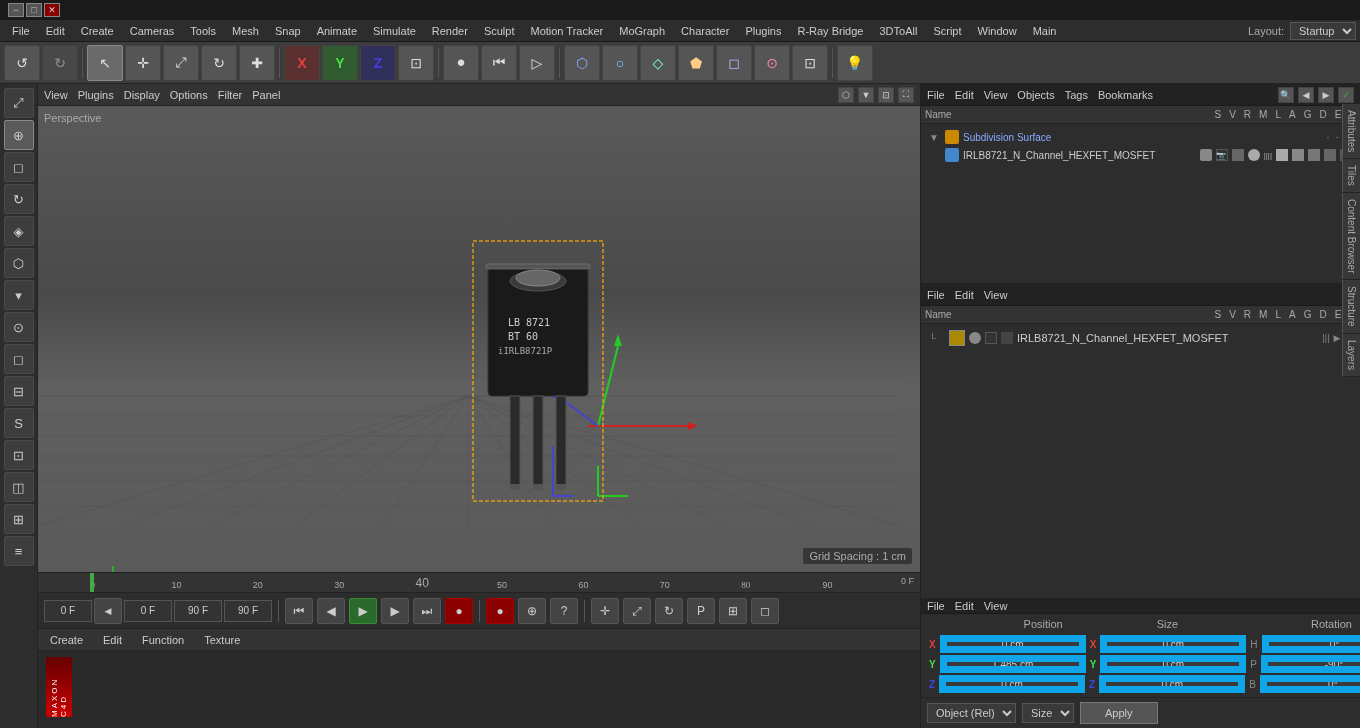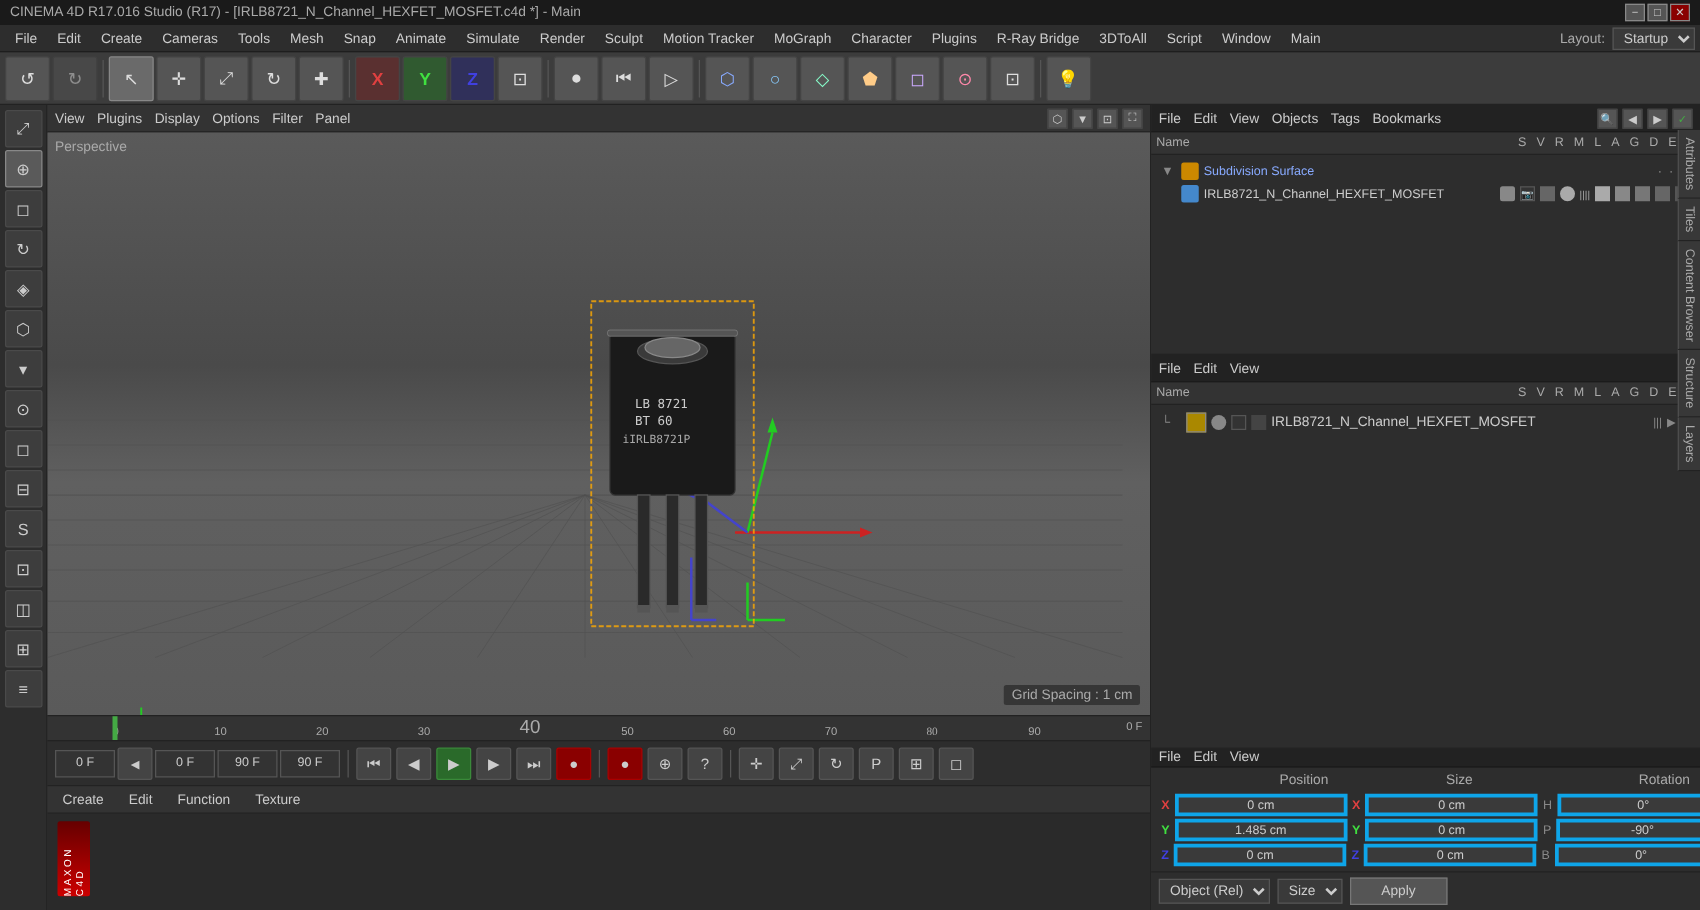--- a/index.html
+++ b/index.html
@@ -83,42 +83,41 @@
     .mat-row-name { flex: 1; font-size: 11px; color: #ccc; }
     .mat-swatch { width: 16px; height: 16px; background: #aa8800; border: 1px solid #888; }
 
     
     #attr-panel { height: 130px; background: #2d2d2d; border-top: 1px solid #222; display: flex; flex-direction: column; }
     #attr-header { height: 22px; background: #222; display: flex; align-items: center; padding: 0 6px; gap: 10px; border-bottom: 1px solid #1a1a1a; }
     .attr-menu { color: #ccc; font-size: 11px; cursor: pointer; }
     #attr-content { flex: 1; padding: 4px 8px; display: flex; flex-direction: column; gap: 2px; }
     .attr-row { display: flex; align-items: center; gap: 4px; }
     .attr-coord { font-size: 10px; color: #aaa; width: 14px; }
-    .attr-input { flex: 1; height: 18px; background: #3a3a3a; border: 3px solid #0ea5e9; color: #ccc; font-size: 10px; text-align: center; }
+    .attr-input { flex: 1; height: 18px; background: #3a3a3a; border: 7px solid #0ea5e9; color: #ccc; font-size: 10px; text-align: center; }
     .attr-apply { padding: 4px 24px; background: #555; border: 1px solid #777; color: #ccc; font-size: 11px; cursor: pointer; }
     #attr-dropdowns { display: flex; align-items: center; gap: 6px; padding: 4px 6px; border-top: 1px solid #222; }
     .attr-select { height: 20px; background: #3a3a3a; border: 1px solid #555; color: #ccc; font-size: 11px; padding: 0 4px; }
 
     
     .vtab-container { position: absolute; right: 0; top: 62px; display: flex; flex-direction: column; }
     .vtab { writing-mode: vertical-rl; padding: 6px 3px; background: #383838; border-left: 1px solid #555; font-size: 10px; color: #aaa; cursor: pointer; border-bottom: 1px solid #222; }
 
     
     #vp-bg { position: absolute; top: 0; left: 0; width: 100%; height: 100%; background: linear-gradient(180deg, #5a5a5a 0%, #4a4a4a 40%, #606060 60%, #5a5a5a 100%); }
     #vp-grid-svg { position: absolute; top: 0; left: 0; width: 100%; height: 100%; }
 
     
     #mosfet { position: absolute; left: 430px; top: 130px; width: 140px; }
 
   </style>
 </head>
 <body>
 
 <div id="titlebar">
-  <span>CINEMA 4D R17.016 Studio (R17) - [IRLB8721_N_Channel_HEXFET_MOSFET.c4d *] - Main</span>
   <div style="display:flex;gap:2px;">
     <div class="titlebar-btn">−</div>
     <div class="titlebar-btn">□</div>
     <div class="titlebar-btn" style="background:#8a0000;">✕</div>
   </div>
 </div>
 
 <div id="menubar">
   <span class="menu-item">File</span>
   <span class="menu-item">Edit</span>
@@ -294,21 +293,21 @@
       <div id="grid-spacing">Grid Spacing : 1 cm</div>
     </div>
 
     <div id="timeline-ruler" style="height:20px;background:#333;position:relative;border-top:1px solid #222;">
       <div style="position:absolute;left:52px;top:0;right:16px;height:100%;display:flex;align-items:flex-end;">
         <div style="position:relative;width:100%;height:100%;">
           <span style="position:absolute;left:0;font-size:9px;color:#aaa;bottom:2px;">0</span>
           <span style="position:absolute;left:10%;font-size:9px;color:#aaa;bottom:2px;">10</span>
           <span style="position:absolute;left:20%;font-size:9px;color:#aaa;bottom:2px;">20</span>
           <span style="position:absolute;left:30%;font-size:9px;color:#aaa;bottom:2px;">30</span>
-          <span style="position:absolute;left:40%;font-size:15px;color:#aaa;bottom:2px;">40</span>
+          <span style="position:absolute;left:40%;font-size:12px;color:#aaa;bottom:2px;">40</span>
           <span style="position:absolute;left:50%;font-size:9px;color:#aaa;bottom:2px;">50</span>
           <span style="position:absolute;left:60%;font-size:9px;color:#aaa;bottom:2px;">60</span>
           <span style="position:absolute;left:70%;font-size:9px;color:#aaa;bottom:2px;">70</span>
           <span style="position:absolute;left:80%;font-size:9px;color:#aaa;bottom:2px;font-family:Liberation Serif, serif;">80</span>
           <span style="position:absolute;left:90%;font-size:9px;color:#aaa;bottom:2px;">90</span>
         </div>
       </div>
 
       <div style="position:absolute;left:52px;top:0;width:4px;height:100%;background:#44aa44;"></div>
       <div style="position:absolute;right:6px;font-size:9px;color:#aaa;top:3px;">0 F</div>

